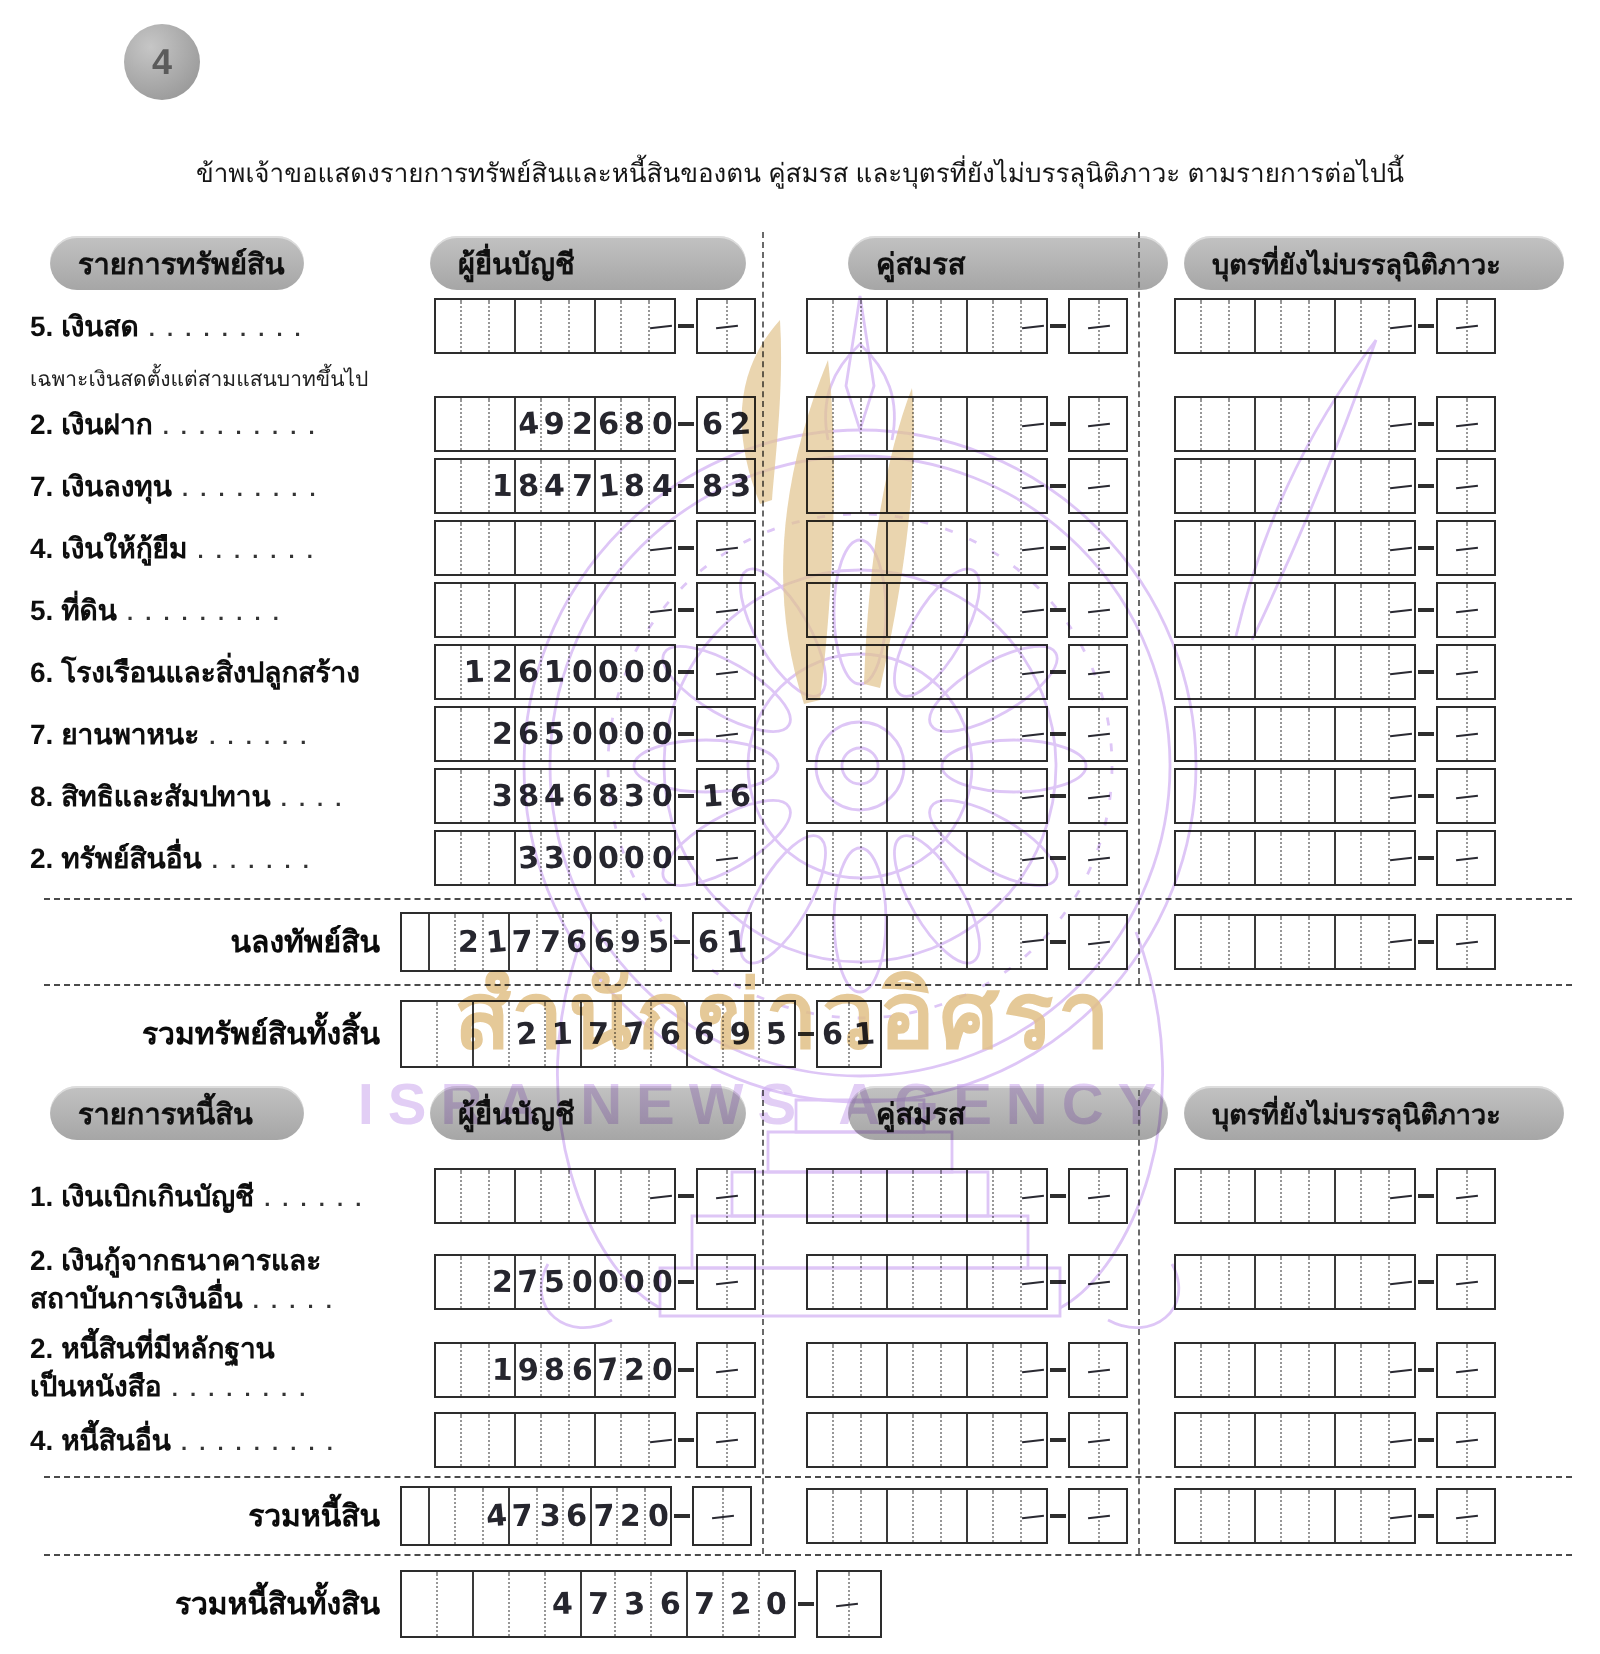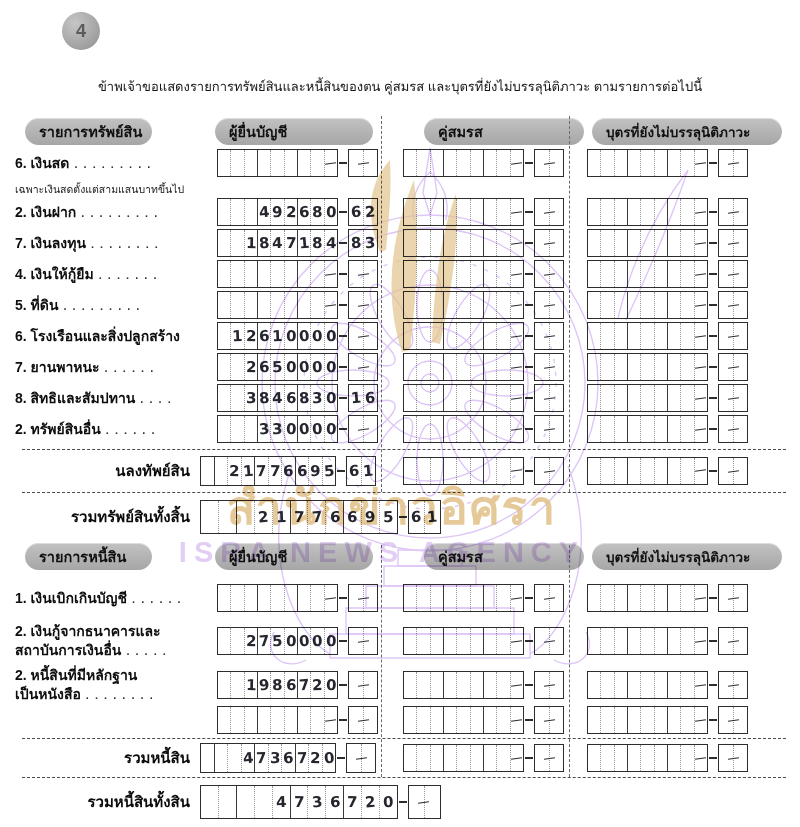--- a/index.html
+++ b/index.html
@@ -75,21 +75,21 @@
   <div class="vdash" style="left:381px;top:545px;height:232px;"></div>
   <div class="vdash" style="left:569px;top:545px;height:232px;"></div>
 
   <div class="hdash" style="top:449px;"></div>
   <div class="hdash" style="top:492px;"></div>
   <div class="hdash" style="top:738px;"></div>
   <div class="hdash" style="top:777px;"></div>
 
   <div id="rows-layer">
       <div class="frow" style="top: 149px; height: 28px;">
-        <div class="rlabel"><span>6. เงินสด</span><span class="dots">. . . . . . . . .</span></div>
+        <div class="rlabel"><span>5. เงินสด</span><span class="dots">. . . . . . . . .</span></div>
         <div class="field" style="left: 217px;">
           <div class="amount-box" style="width: 121px; height: 28px;">
             <div class="cell"></div>
             <div class="cell dsep"></div>
             <div class="cell dsep"></div>
             <div class="cell gsep"></div>
             <div class="cell dsep"></div>
             <div class="cell dsep"></div>
             <div class="cell gsep"></div>
             <div class="cell dsep"></div>
@@ -1098,20 +1098,21 @@
           </div>
           <div class="conn"></div>
           <div class="amount-box" style="width: 30px; height: 28px; position: relative;">
             <div class="cell"></div>
             <div class="cell dsep"></div>
             <span class="hw-dash" style="position: absolute; left: 9px; top: 50%;"></span>
           </div>
         </div>
       </div>
       <div class="frow" style="top: 706px; height: 28px;">
+        <div class="rlabel"><span>4. หนี้สินอื่น</span><span class="dots">. . . . . . . . .</span></div>
         <div class="field" style="left: 217px;">
           <div class="amount-box" style="width: 121px; height: 28px;">
             <div class="cell"></div>
             <div class="cell dsep"></div>
             <div class="cell dsep"></div>
             <div class="cell gsep"></div>
             <div class="cell dsep"></div>
             <div class="cell dsep"></div>
             <div class="cell gsep"></div>
             <div class="cell dsep"></div>

